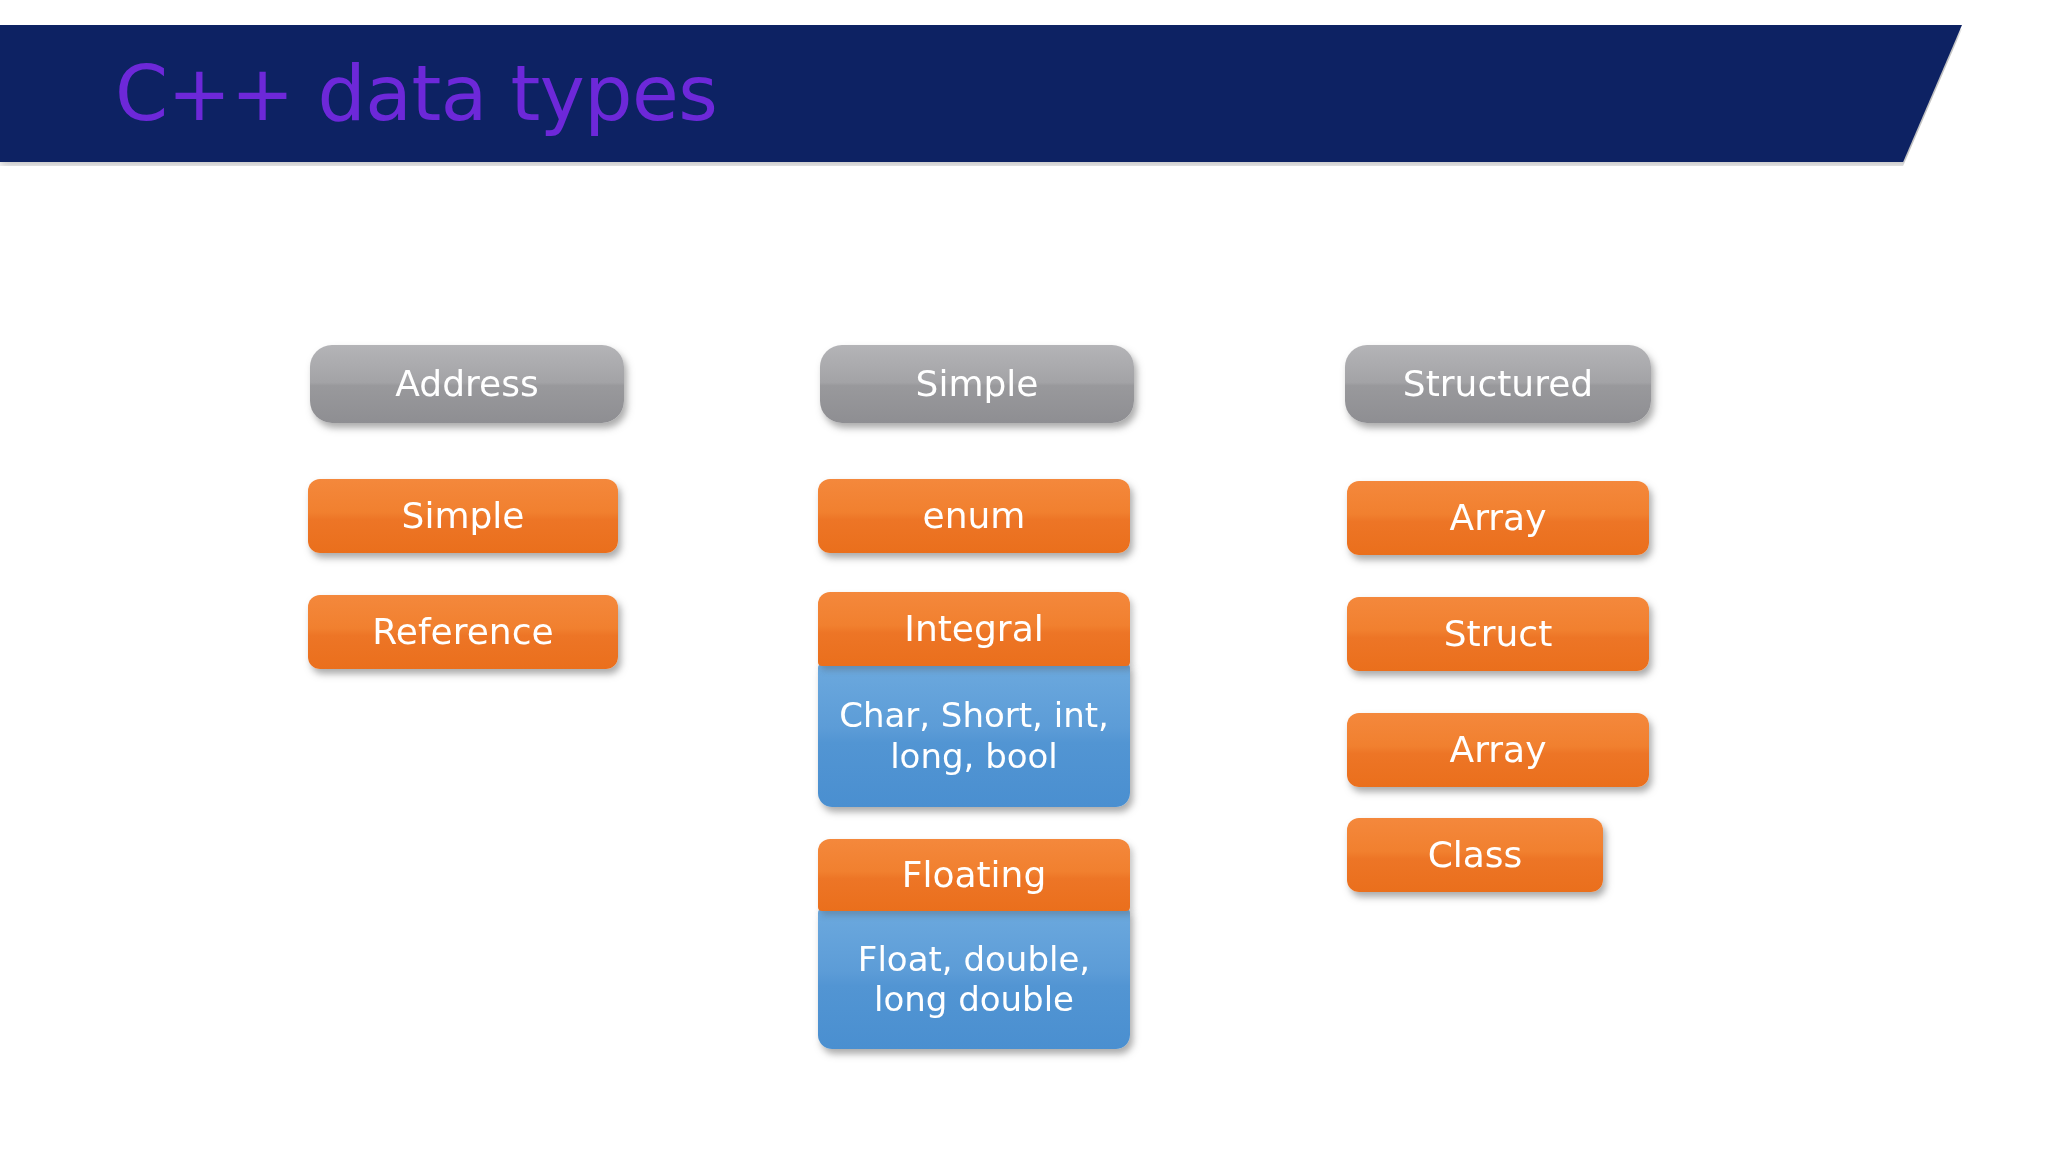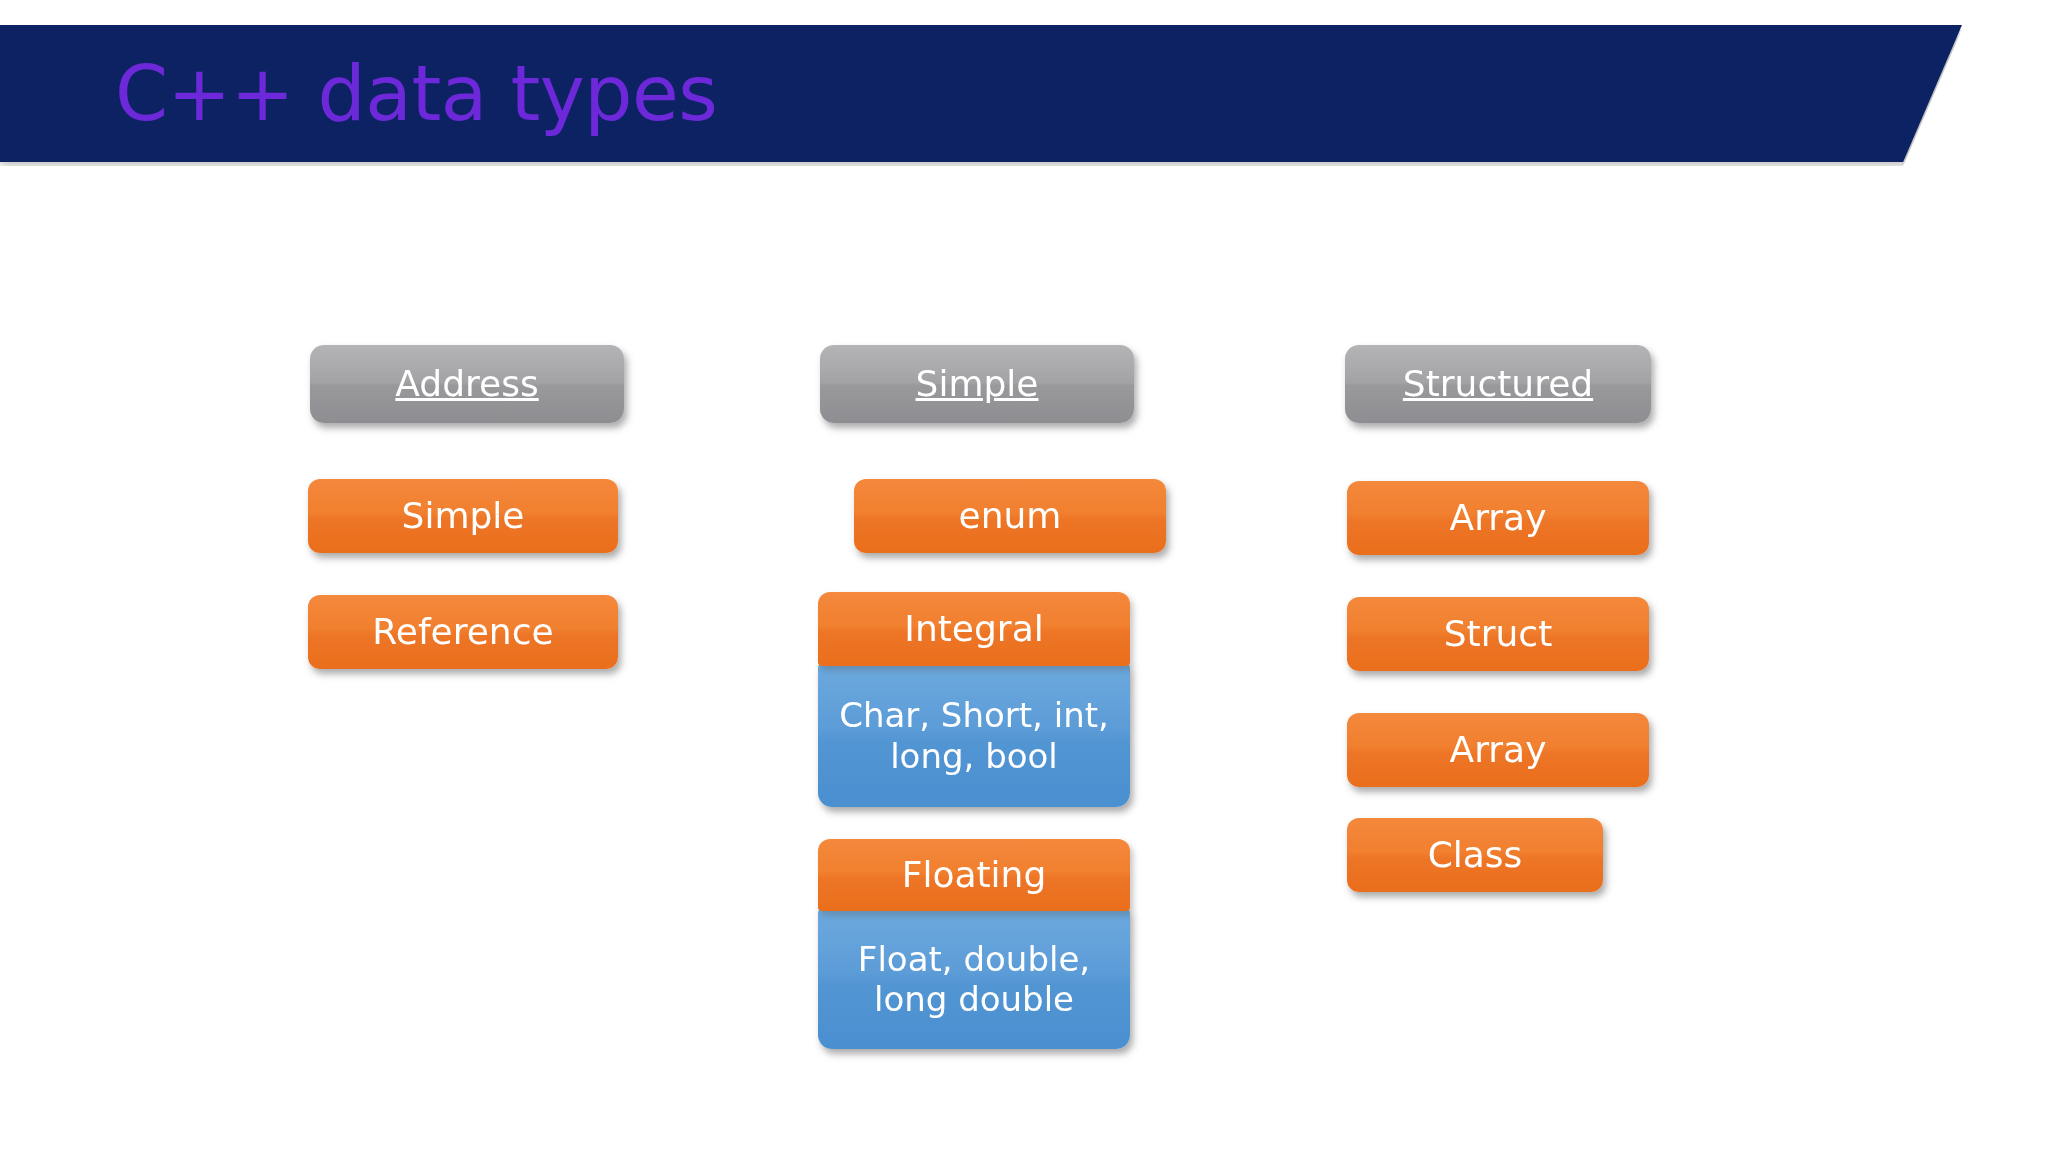--- a/index.html
+++ b/index.html
@@ -92,22 +92,21 @@
     font-size: 36px;
     font-weight: 400;
     line-height: 1.18;
     font-family: "DejaVu Sans", sans-serif;
     padding: 0 10px;
     box-shadow: 3px 5px 7px rgba(90,90,90,0.50);
   }
 
   .node.header {
     background: linear-gradient(to bottom, #B4B4B7 0%, #A3A3A6 48%, #99999C 52%, #8E8E92 100%);
-    border-radius: 14px;
-    text-decoration: underline;
+    border-radius: 22px;
   }
   .node.primary {
     background: linear-gradient(to bottom, #F4883C 0%, #F1802F 45%, #ED7526 55%, #EA6F1C 100%);
   }
   .node.detail {
     background: linear-gradient(to bottom, #6CA9DE 0%, #5C9CD7 45%, #5295D3 55%, #4A8FD0 100%);
     font-size: 34px;
     border-radius: 14px;
   }
   .node.attached-top {
@@ -134,21 +133,21 @@
   <div class="diagram">
 
     <div class="col col-0">
       <div class="node header" style="top:345px; left:2px; width:314px; height:78px;">Address</div>
       <div class="node primary" style="top:479px; left:0px; width:310px; height:74px;">Simple</div>
       <div class="node primary" style="top:595px; left:0px; width:310px; height:74px;">Reference</div>
     </div>
 
     <div class="col col-1">
       <div class="node header" style="top:345px; left:2px; width:314px; height:78px;">Simple</div>
-      <div class="node primary" style="top:479px; left:0px; width:312px; height:74px;margin-left:36px;">enum</div>
+      <div class="node primary" style="top:479px; left:0px; width:312px; height:74px;">enum</div>
       <div class="node primary attached-bottom" style="top:592px; left:0px; width:312px; height:74px; z-index:2;">Integral</div>
       <div class="node detail attached-top" style="top:664px; left:0px; width:312px; height:143px; z-index:1;">Char, Short, int, long, bool</div>
       <div class="node primary attached-bottom" style="top:839px; left:0px; width:312px; height:72px; z-index:2;">Floating</div>
       <div class="node detail attached-top" style="top:909px; left:0px; width:312px; height:140px; z-index:1;">Float, double, long double</div>
     </div>
 
     <div class="col col-2">
       <div class="node header" style="top:345px; left:0px; width:306px; height:78px;">Structured</div>
       <div class="node primary" style="top:481px; left:2px; width:302px; height:74px;">Array</div>
       <div class="node primary" style="top:597px; left:2px; width:302px; height:74px;">Struct</div>

